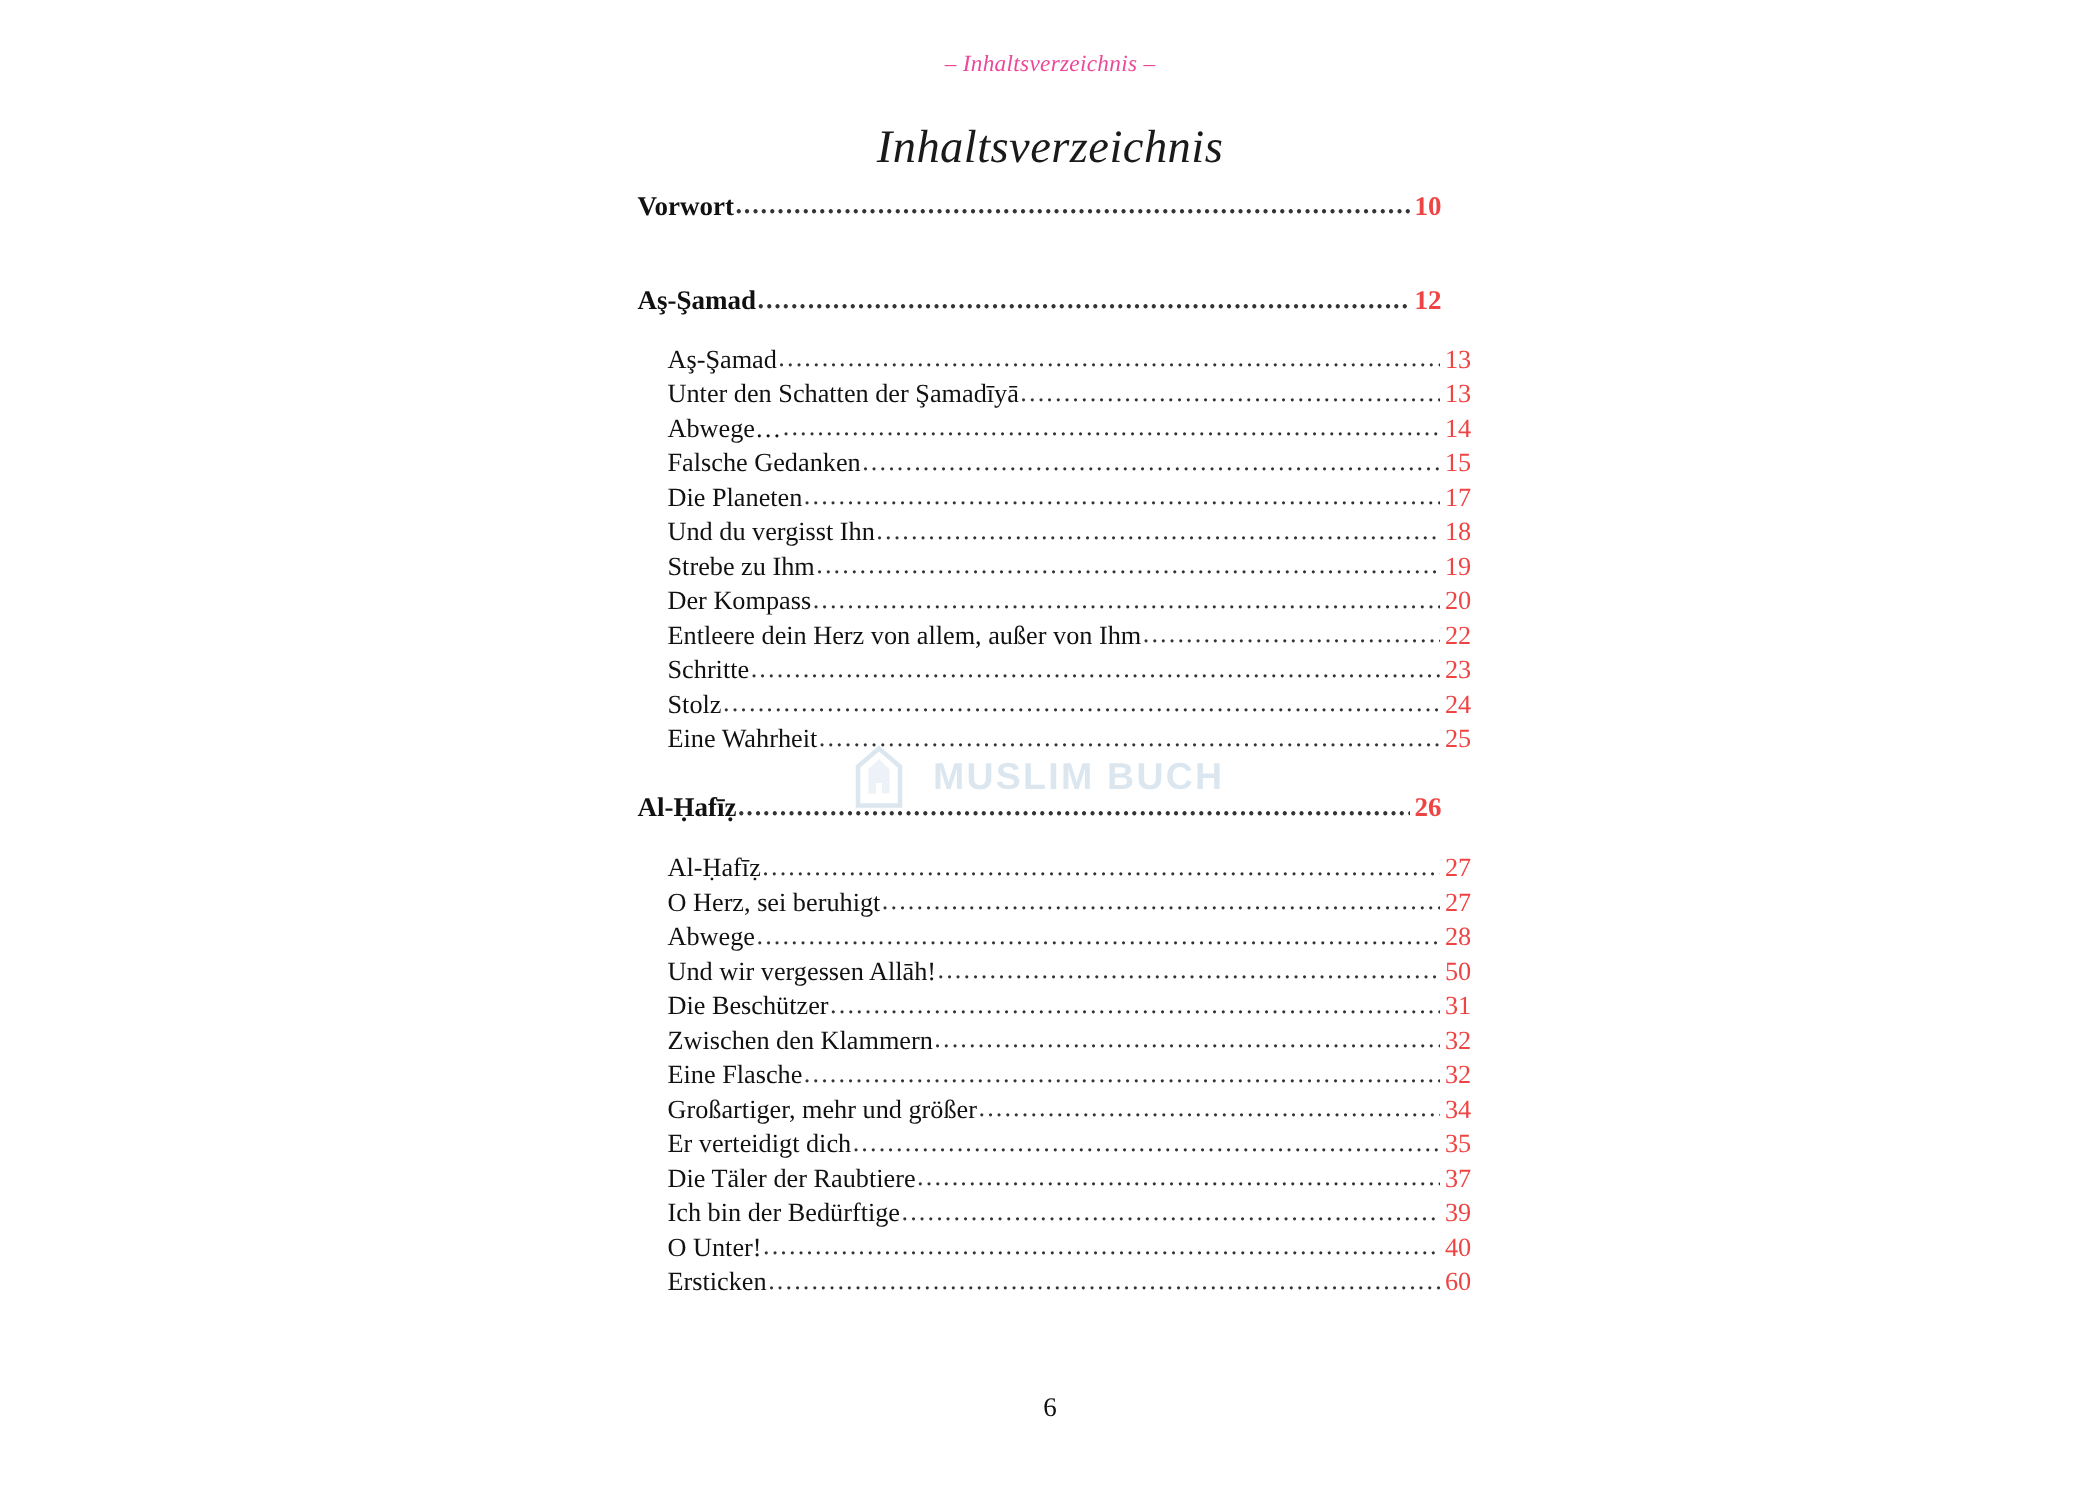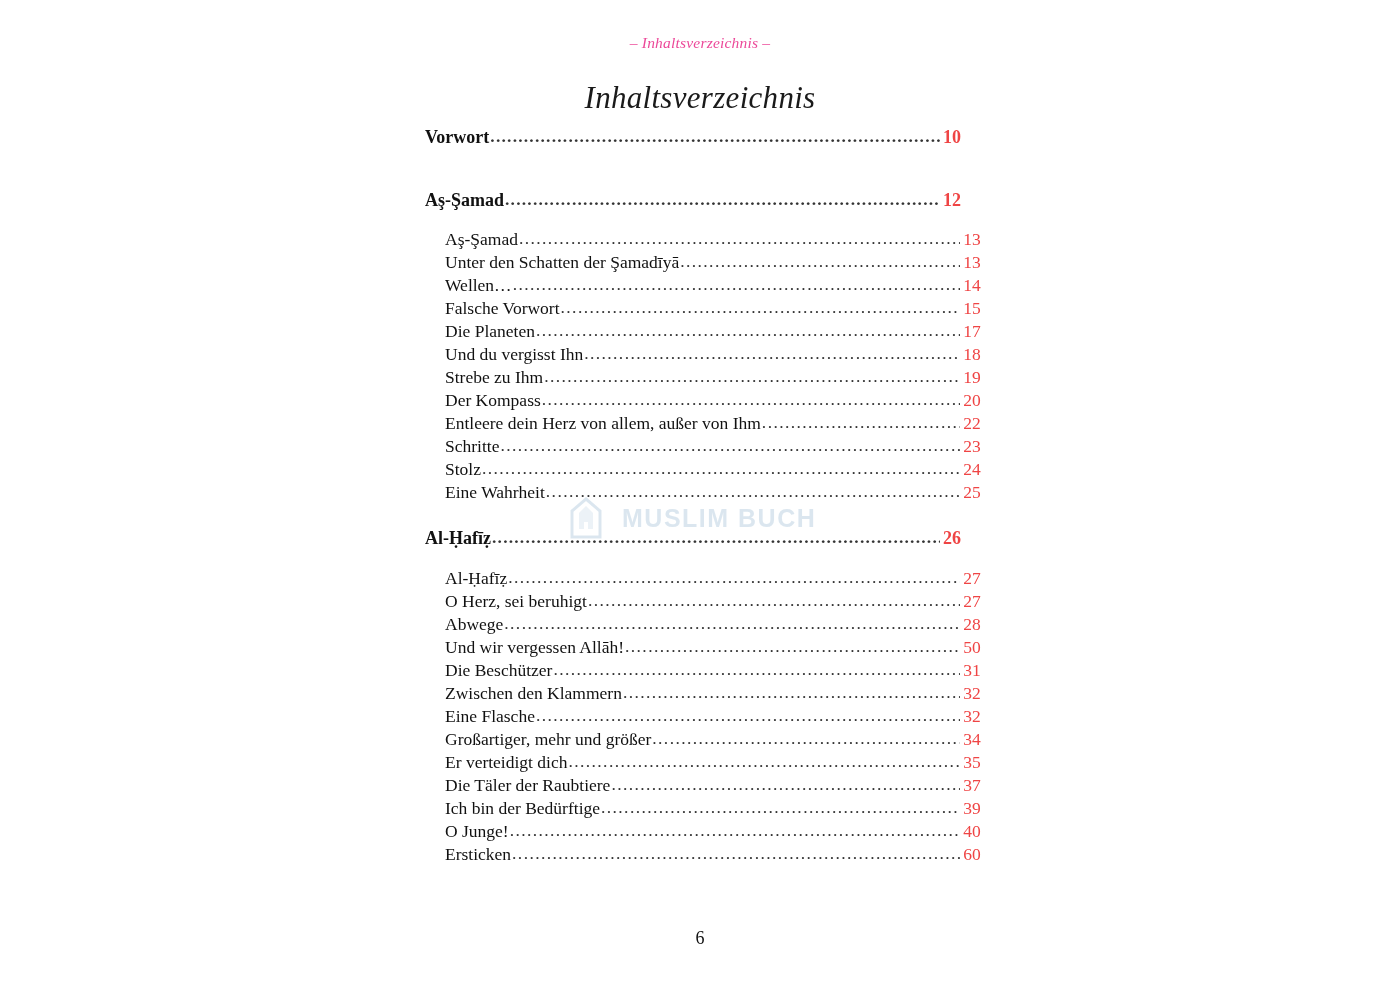--- a/index.html
+++ b/index.html
@@ -156,27 +156,27 @@
           <span class="page-no">13</span>
         </div>
         <div class="row-space-sm"></div>
         <div class="entry level1">
           <span class="label">Unter den Schatten der Şamadīyā</span>
           <span class="dots">............................................................................................................................................................................................................................</span>
           <span class="page-no">13</span>
         </div>
         <div class="row-space-sm"></div>
         <div class="entry level1">
-          <span class="label">Wellen…</span>
+          <span class="label">Abwege…</span>
           <span class="dots">............................................................................................................................................................................................................................</span>
           <span class="page-no">14</span>
         </div>
         <div class="row-space-sm"></div>
         <div class="entry level1">
-          <span class="label">Falsche Vorwort</span>
+          <span class="label">Falsche Gedanken</span>
           <span class="dots">............................................................................................................................................................................................................................</span>
           <span class="page-no">15</span>
         </div>
         <div class="row-space-sm"></div>
         <div class="entry level1">
           <span class="label">Die Planeten</span>
           <span class="dots">............................................................................................................................................................................................................................</span>
           <span class="page-no">17</span>
         </div>
         <div class="row-space-sm"></div>
@@ -291,21 +291,21 @@
           <span class="page-no">37</span>
         </div>
         <div class="row-space-sm"></div>
         <div class="entry level1">
           <span class="label">Ich bin der Bedürftige</span>
           <span class="dots">............................................................................................................................................................................................................................</span>
           <span class="page-no">39</span>
         </div>
         <div class="row-space-sm"></div>
         <div class="entry level1">
-          <span class="label">O Junge!</span>
+          <span class="label">O Unter!</span>
           <span class="dots">............................................................................................................................................................................................................................</span>
           <span class="page-no">40</span>
         </div>
         <div class="row-space-sm"></div>
         <div class="entry level1">
           <span class="label">Ersticken</span>
           <span class="dots">............................................................................................................................................................................................................................</span>
           <span class="page-no">60</span>
         </div>
         <div class="row-space-sm"></div>

